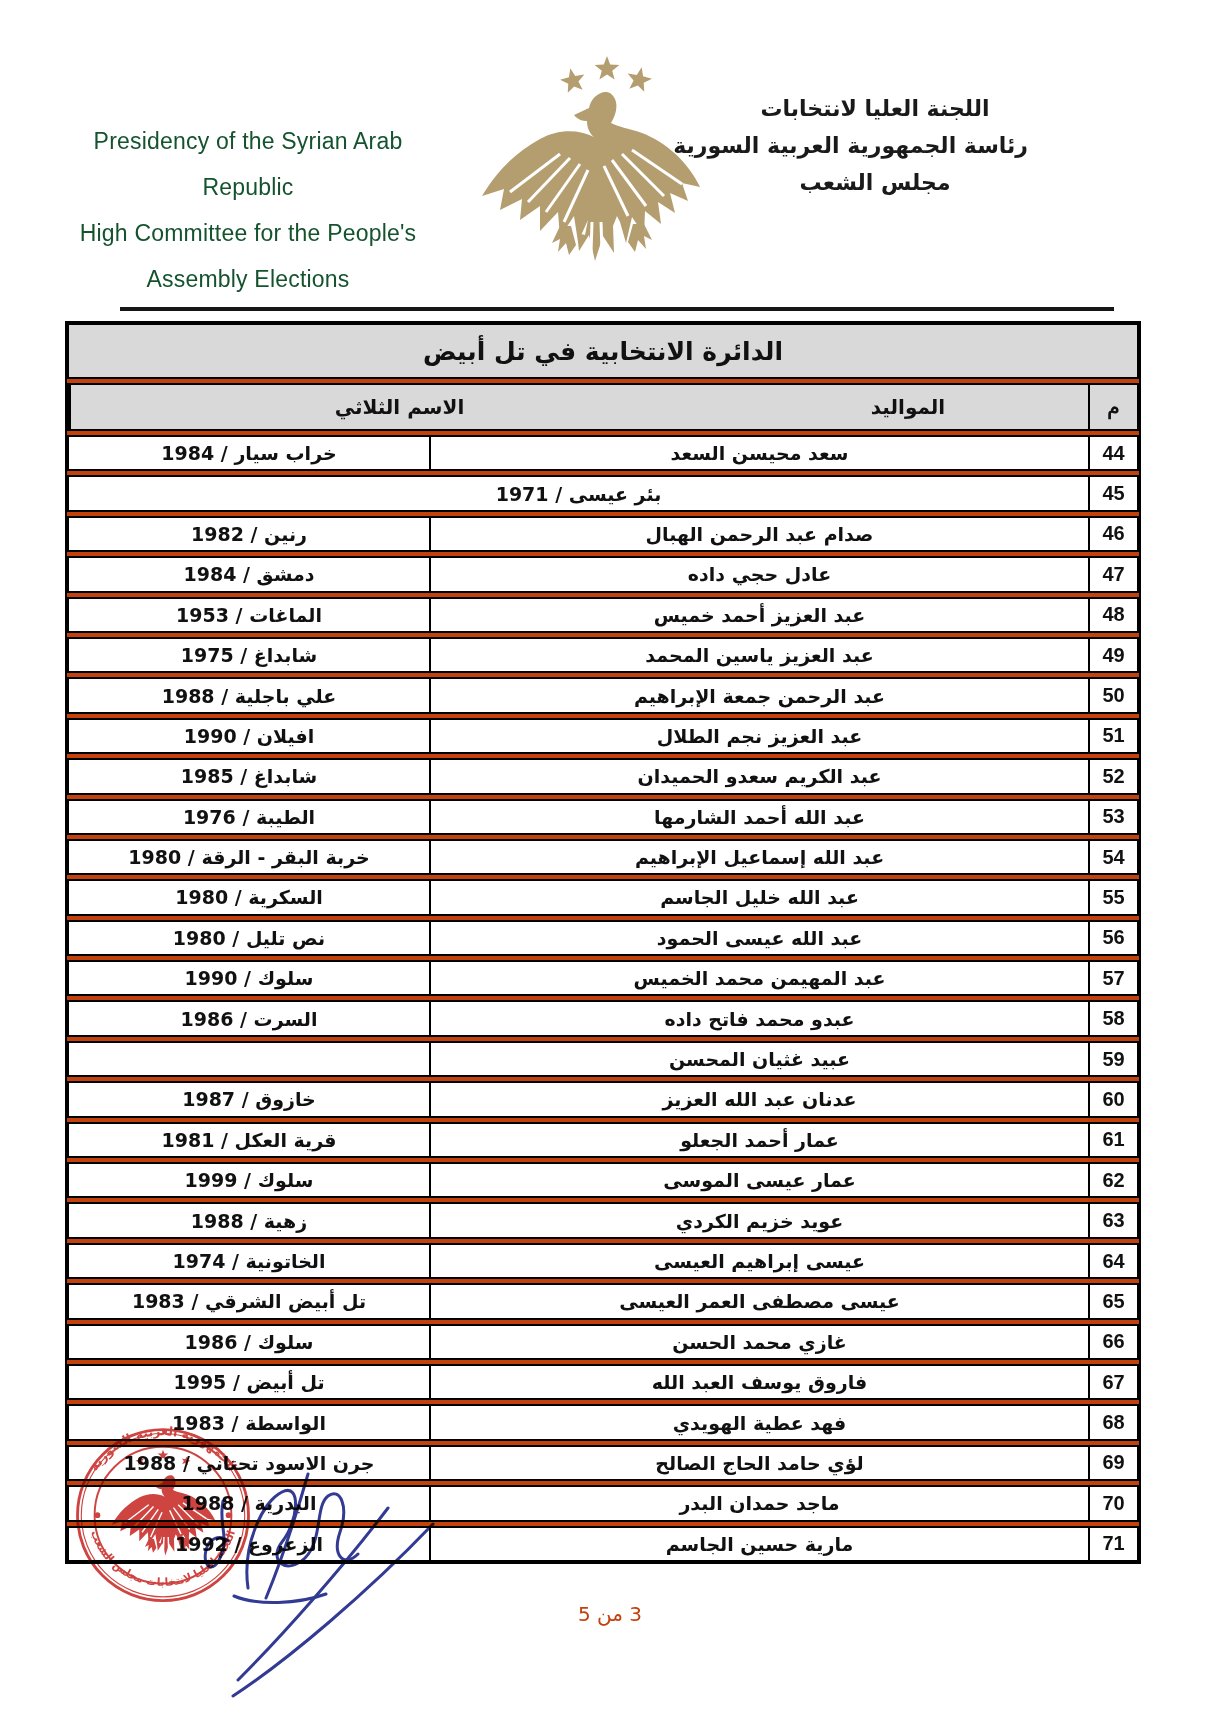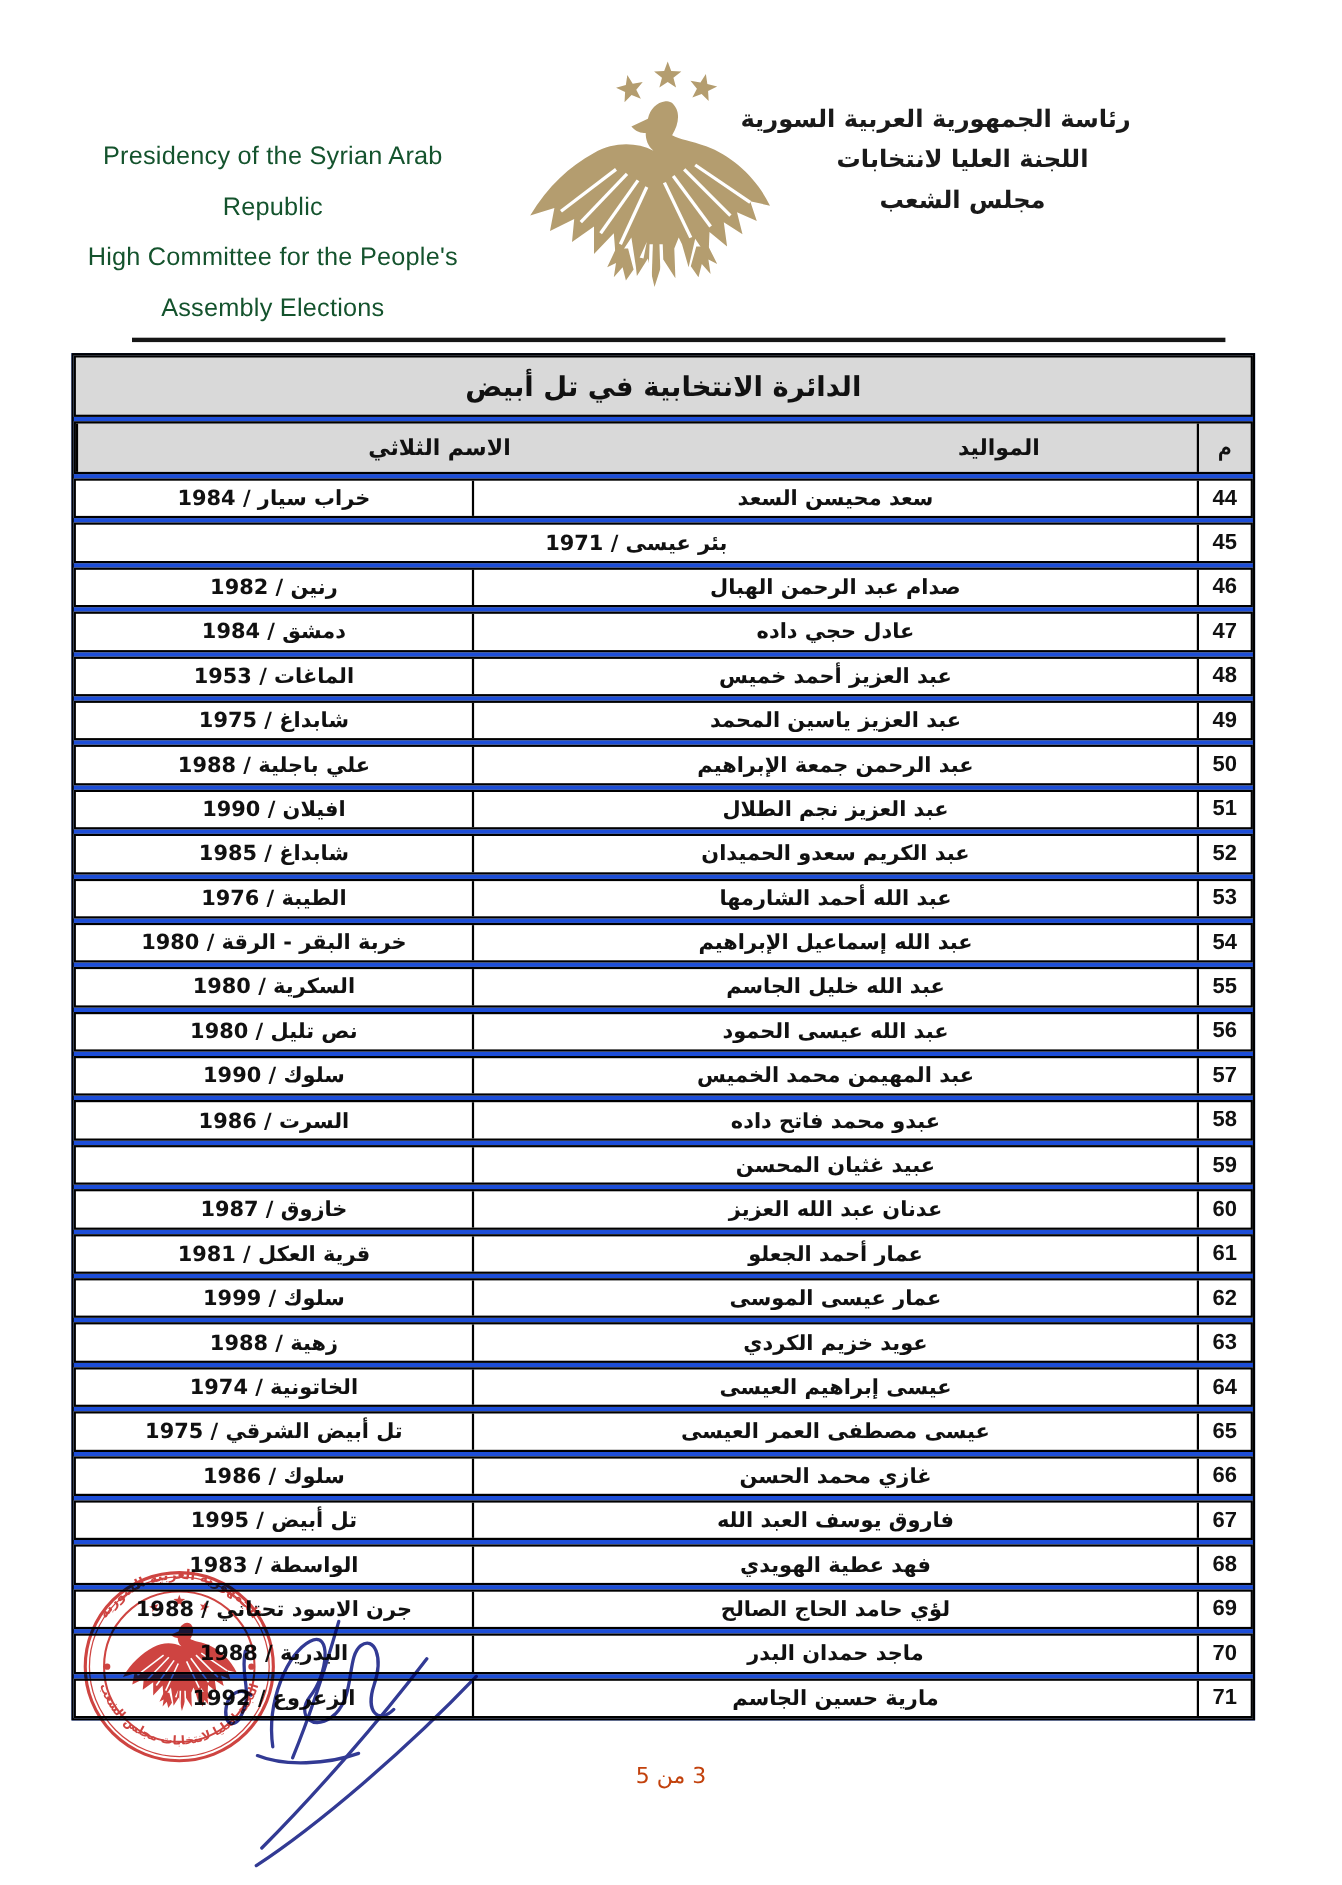--- a/index.html
+++ b/index.html
@@ -14,21 +14,21 @@
   .ar-block { position:absolute; left:722px; top:90px; width:306px; text-align:center;
               direction:rtl; font-size:22px; font-weight:bold; line-height:37px; color:#1a1a1a;
               white-space:nowrap; }
   .emblem { position:absolute; left:468px; top:54px; width:240px; height:215px; }
 
   .rule { position:absolute; left:120px; top:307px; width:994px; height:4px; background:#161616; }
 
   
   .tbl { position:absolute; left:65px; top:321px; width:1076px;
          border:2px solid #000; display:flex; flex-direction:column; gap:4px;
-         direction:rtl; background:#1d4ed8; }
+         direction:rtl; background:#c2410c; }
   .t-box { border:2px solid #000; }
   .t-title { height:56px; background:#d9d9d9; display:flex; align-items:center; justify-content:center;
              font-size:25px; font-weight:bold; }
   .t-head { height:48px; background:#d9d9d9; }
   .t-row  { height:36.4px; background:#fff; }
   .t-head, .t-row { display:flex; align-items:stretch; }
   .c { display:flex; align-items:center; justify-content:center; text-align:center;
        font-weight:bold; overflow:hidden; }
   .c-num   { width:49px;  border-left:2px solid #000; font-size:20px;
              font-family:"Liberation Sans", sans-serif; }
@@ -85,22 +85,22 @@
         </g>
       </g>
     </defs>
     <use href="#star5" transform="translate(105,27) rotate(-12)" fill="#b49d6f"></use>
     <use href="#star5" transform="translate(139,15)" fill="#b49d6f"></use>
     <use href="#star5" transform="translate(171,26) rotate(12)" fill="#b49d6f"></use>
     <use href="#eagle-g" fill="#b49d6f"></use>
   </svg>
 
   <div class="ar-block">
+    <div>اللجنة العليا لانتخابات</div>
     <div>رئاسة الجمهورية العربية السورية</div>
-    <div>اللجنة العليا لانتخابات</div>
     <div>مجلس الشعب</div>
   </div>
 
   <div class="rule"></div>
 
   <div class="tbl">
     <div class="t-box t-title">الدائرة الانتخابية في تل أبيض</div>
     <div class="t-box t-head">
       <div class="c c-num">م</div>
       <div class="c c-birth">المواليد</div>
@@ -227,21 +227,21 @@
 
     <div class="t-box t-row">
       <div class="c c-num">64</div>
       <div class="c c-name">عيسى إبراهيم العيسى</div>
       <div class="c c-birth">الخاتونية / 1974</div>
     </div>
 
     <div class="t-box t-row">
       <div class="c c-num">65</div>
       <div class="c c-name">عيسى مصطفى العمر العيسى</div>
-      <div class="c c-birth">تل أبيض الشرقي / 1975</div>
+      <div class="c c-birth">تل أبيض الشرقي / 1983</div>
     </div>
 
     <div class="t-box t-row">
       <div class="c c-num">66</div>
       <div class="c c-name">غازي محمد الحسن</div>
       <div class="c c-birth">سلوك / 1986</div>
     </div>
 
     <div class="t-box t-row">
       <div class="c c-num">67</div>

